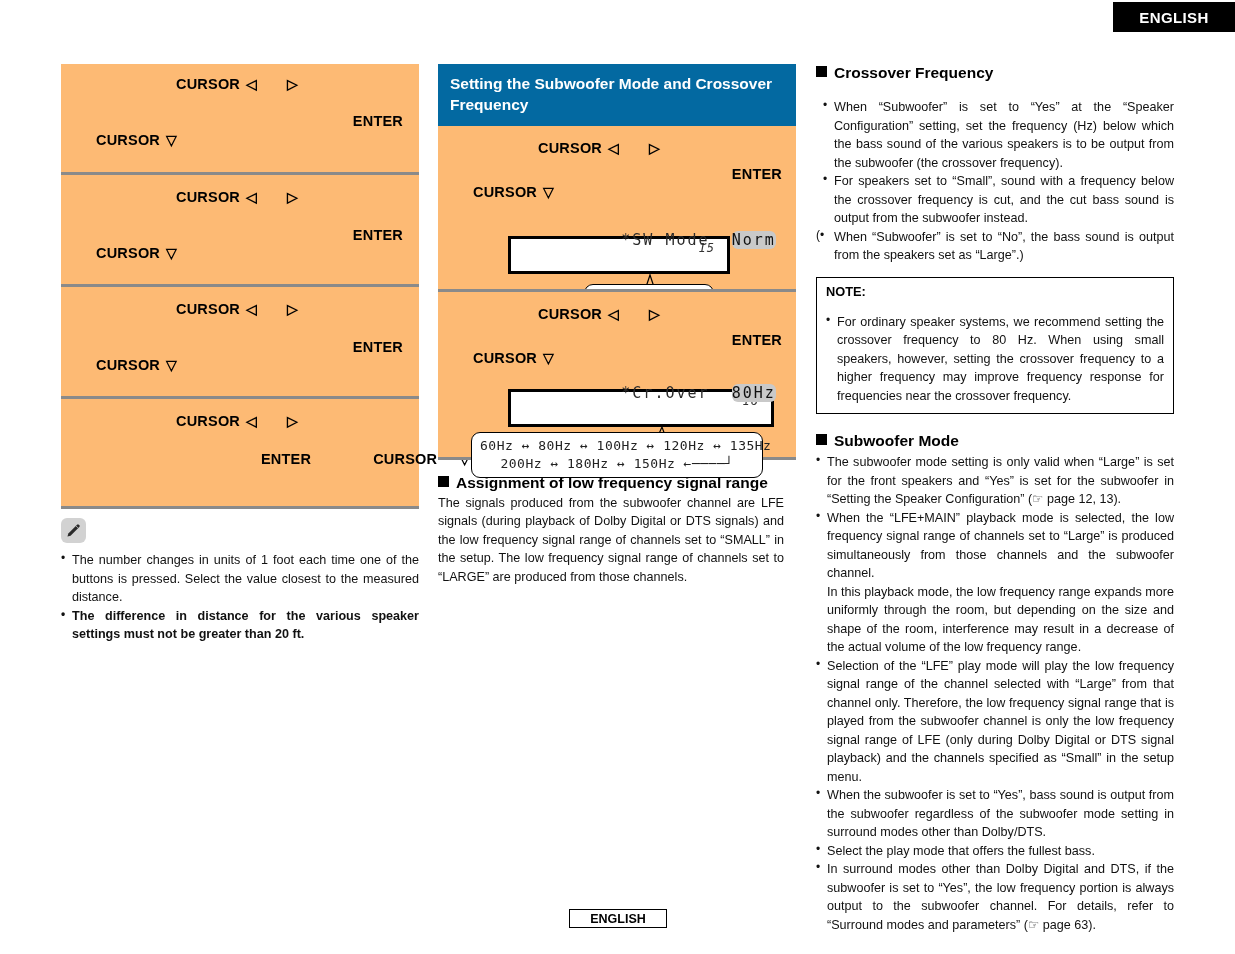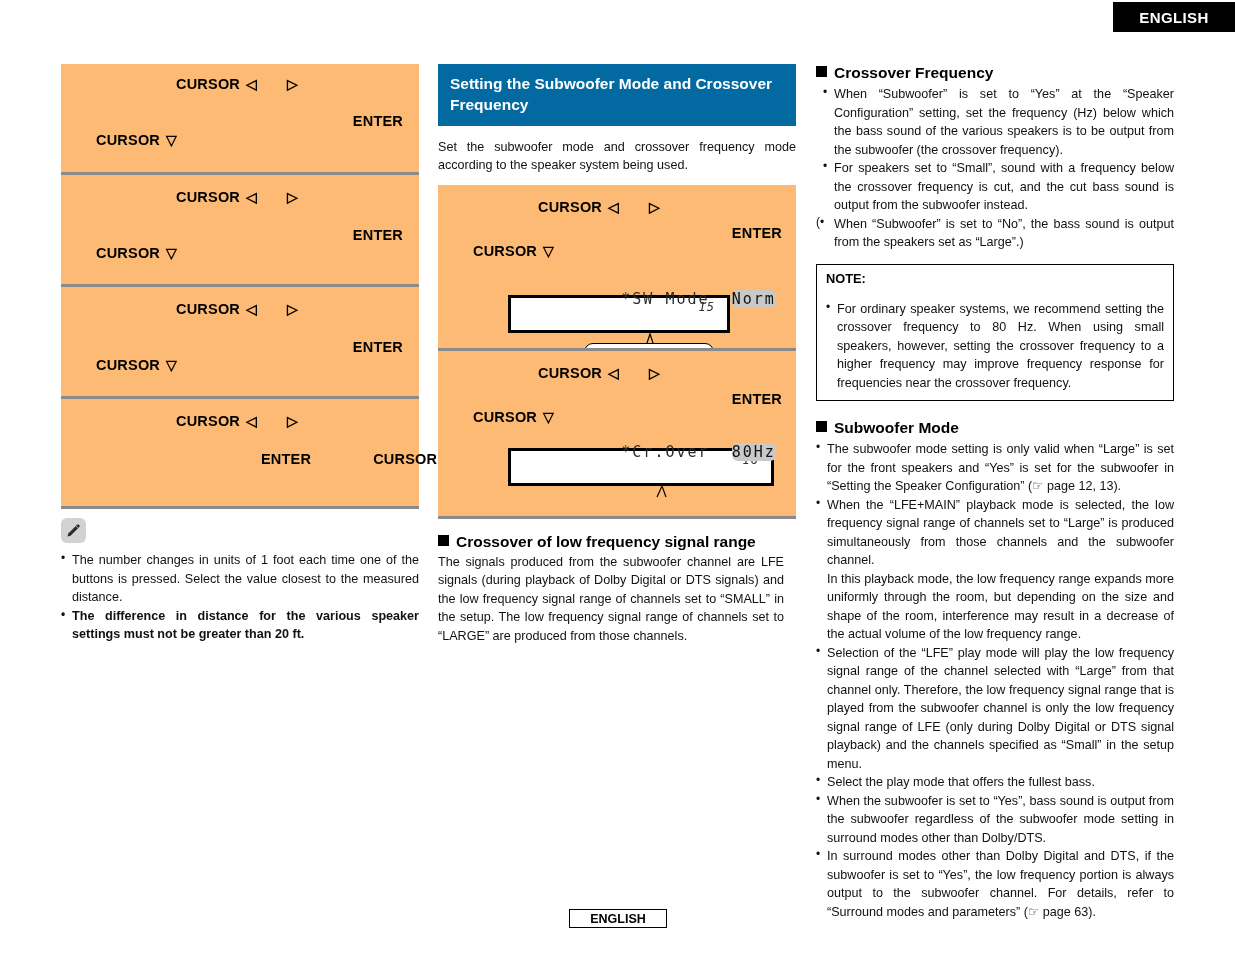--- a/index.html
+++ b/index.html
@@ -300,21 +300,20 @@
   </ul>
 
 </div>
 
 <div class="col col-mid">
 
   <div class="sect-head">
     <span>Setting the Subwoofer Mode and Crossover Frequency</span>
   </div>
 
-  <p class="body-txt" style="margin:12px 0 10px 0;">Set the subwoofer mode and crossover frequency mode according to the speaker system being used.</p>
 
   <div class="panel-group">
 
     <div class="panel" style="height:163px;">
       <div class="btnline" style="left:100px; top:14px;">
         <span>CURSOR</span>
         <span class="tri">◁</span>
         <span class="gap-wide"></span>
         <span class="tri">▷</span>
       </div>
@@ -361,42 +360,46 @@
         <span class="lcd-num">16</span>
         <div class="lcd-line">
           <span>*Cr.Over</span><span>&nbsp;&nbsp;</span><span class="hl">80Hz</span>
         </div>
       </div>
 
       <svg class="connector" style="left:215px; top:133px;" width="30" height="14">
         <path d="M4 13 L9 2 L13 13" stroke="#000" stroke-width="1.2" fill="none"></path>
       </svg>
 
+      <div class="bubble" style="left:33px; top:140px; width:292px; height:46px;">
+        <div class="brow">60Hz ↔ 80Hz ↔ 100Hz ↔ 120Hz ↔ 135Hz</div>
+        <div class="brow r2">200Hz ↔ 180Hz ↔ 150Hz ←────┘</div>
+      </div>
     </div>
 
   </div>
 
   <div style="margin-top:14px;">
     <div class="sq-head">
       <span class="sq"></span>
-      <span>Crossover of low frequency signal range</span>
+      <span>Assignment of low frequency signal range</span>
     </div>
     <p class="body-txt" style="margin:2px 12px 0 0;">The signals produced from the subwoofer channel are LFE signals (during playback of Dolby Digital or DTS signals) and the low frequency signal range of channels set to “SMALL” in the setup. The low frequency signal range of channels set to “LARGE” are produced from those channels.</p>
   </div>
 
 </div>
 
 <div class="col col-right">
 
   <div class="sq-head">
     <span class="sq"></span>
     <span>Crossover Frequency</span>
   </div>
 
-  <ul class="bullets" style="margin-top:3px; padding-left:7px;">
+  <ul class="bullets" style="margin-top:16px; padding-left:7px;">
     <li>When “Subwoofer” is set to “Yes” at the “Speaker Configuration” setting, set the frequency (Hz) below which the bass sound of the various speakers is to be output from the subwoofer (the crossover frequency).</li>
     <li>For speakers set to “Small”, sound with a frequency below the crossover frequency is cut, and the cut bass sound is output from the subwoofer instead.</li>
     <li class="paren">When “Subwoofer” is set to “No”, the bass sound is output from the speakers set as “Large”.)</li>
   </ul>
 
   <div class="notebox">
     <div class="nt-title">NOTE:</div>
     <ul class="bullets">
       <li>For ordinary speaker systems, we recommend setting the crossover frequency to 80 Hz. When using small speakers, however, setting the crossover frequency to a higher frequency may improve frequency response for frequencies near the crossover frequency.</li>
     </ul>
@@ -405,22 +408,22 @@
   <div class="sq-head" style="margin-top:18px;">
     <span class="sq"></span>
     <span>Subwoofer Mode</span>
   </div>
 
   <ul class="bullets" style="margin-top:3px;">
     <li>The subwoofer mode setting is only valid when “Large” is set for the front speakers and “Yes” is set for the subwoofer in “Setting the Speaker Configuration” (☞ page 12, 13).</li>
     <li>When the “LFE+MAIN” playback mode is selected, the low frequency signal range of channels set to “Large” is produced simultaneously from those channels and the subwoofer channel.</li>
     <li class="cont">In this playback mode, the low frequency range expands more uniformly through the room, but depending on the size and shape of the room, interference may result in a decrease of the actual volume of the low frequency range.</li>
     <li>Selection of the “LFE” play mode will play the low frequency signal range of the channel selected with “Large” from that channel only. Therefore, the low frequency signal range that is played from the subwoofer channel is only the low frequency signal range of LFE (only during Dolby Digital or DTS signal playback) and the channels specified as “Small” in the setup menu.</li>
+    <li>When the subwoofer is set to “Yes”, bass sound is output from the subwoofer regardless of the subwoofer mode setting in surround modes other than Dolby/DTS.</li>
     <li>Select the play mode that offers the fullest bass.</li>
-    <li>When the subwoofer is set to “Yes”, bass sound is output from the subwoofer regardless of the subwoofer mode setting in surround modes other than Dolby/DTS.</li>
     <li>In surround modes other than Dolby Digital and DTS, if the subwoofer is set to “Yes”, the low frequency portion is always output to the subwoofer channel. For details, refer to “Surround modes and parameters” (☞ page 63).</li>
   </ul>
 
 </div>
 
 <div class="lang-tab-bottom">
   <span>ENGLISH</span>
 </div>
 
 </body></html>

